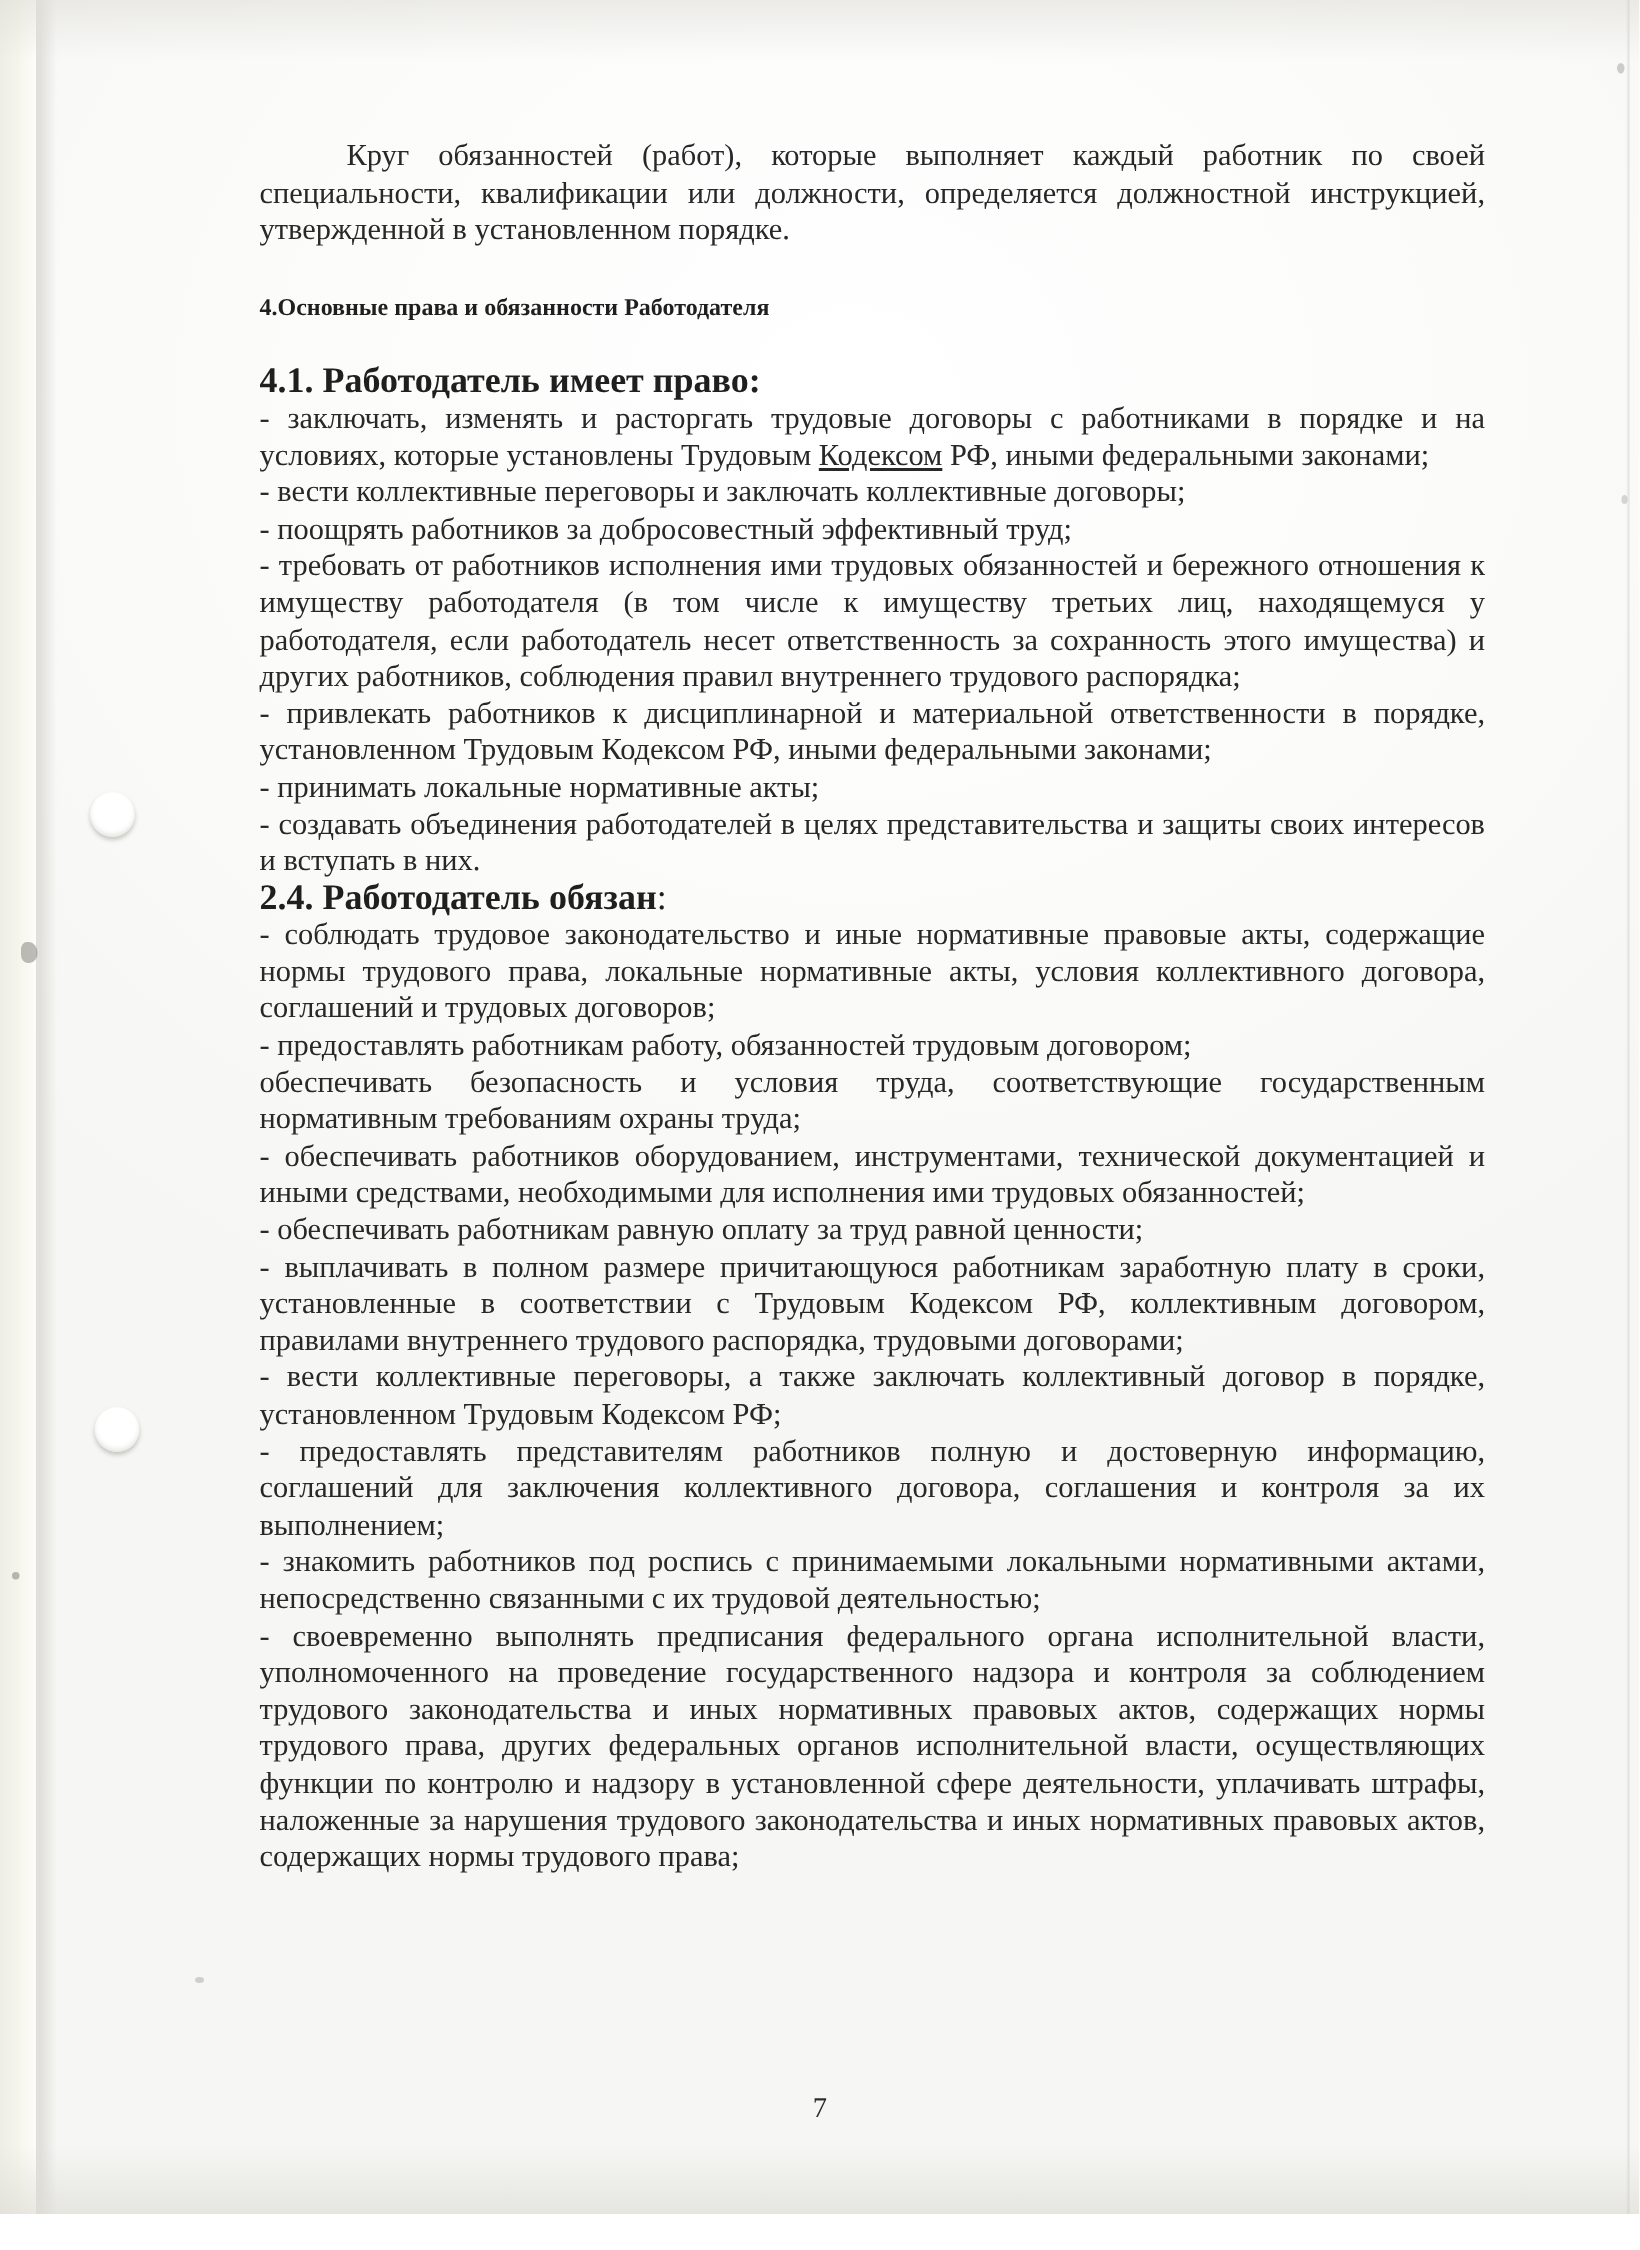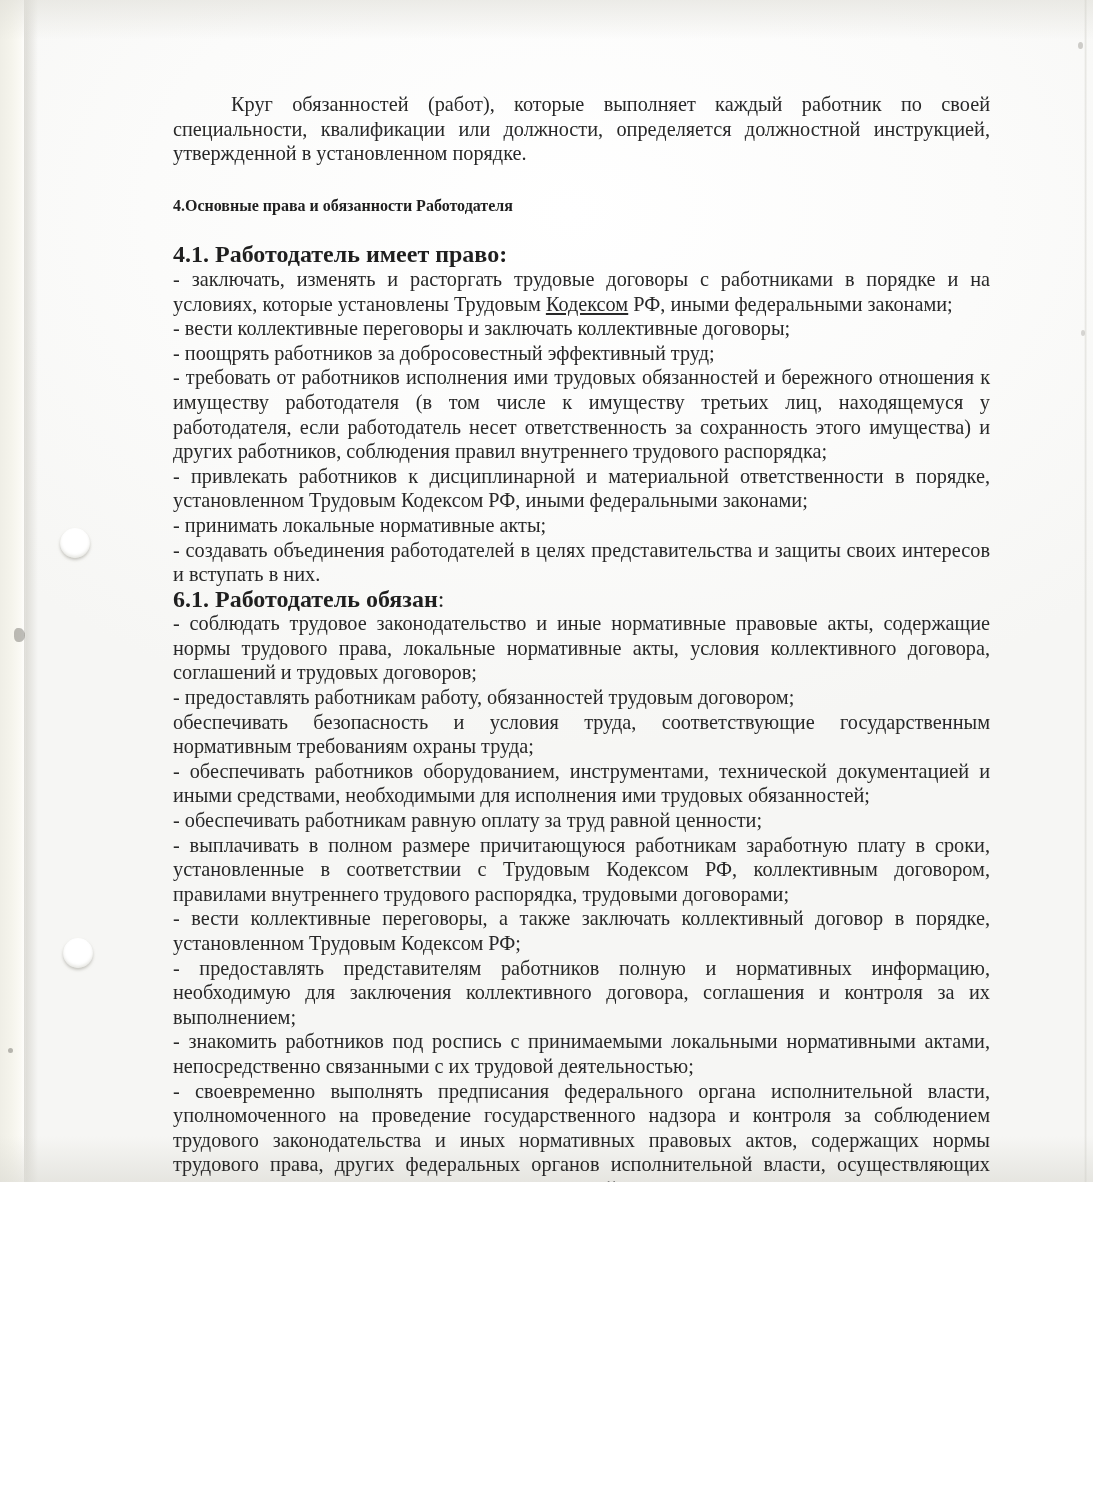--- a/index.html
+++ b/index.html
@@ -5,21 +5,21 @@
 <style>
   html, body {
     margin: 0;
     padding: 0;
     background: #ffffff;
   }
 
   .scan-page {
     position: relative;
     width: 1093px;
-    height: 1182px;
+    height: 1476px;
     overflow: hidden;
     background: #ffffff;
     font-family: "Liberation Serif", "DejaVu Serif", serif;
     color: #232323;
     text-decoration: underline;
   }
 
   
   .paper-surface {
     position: absolute;
@@ -200,30 +200,30 @@
 
     <p class="doc-para last-line-left"><span>- заключать, изменять и расторгать трудовые договоры с работниками в порядке и на условиях, которые установлены Трудовым  </span><span class="underlined-term">Кодексом</span><span> РФ, иными федеральными законами;</span></p>
 
     <p class="doc-para last-line-left">- вести коллективные переговоры и заключать коллективные договоры;</p>
     <p class="doc-para last-line-left">- поощрять работников за добросовестный эффективный труд;</p>
     <p class="doc-para last-line-left">- требовать от работников исполнения ими трудовых обязанностей и бережного отношения к имуществу работодателя (в том числе к имуществу третьих лиц, находящемуся у работодателя, если работодатель несет ответственность за сохранность этого имущества) и других работников, соблюдения правил внутреннего трудового распорядка;</p>
     <p class="doc-para last-line-left">- привлекать работников к дисциплинарной и материальной ответственности в порядке, установленном Трудовым Кодексом РФ, иными федеральными законами;</p>
     <p class="doc-para last-line-left">- принимать локальные нормативные акты;</p>
     <p class="doc-para last-line-left">- создавать объединения работодателей в целях представительства и защиты своих интересов и вступать в них.</p>
 
-    <h3 class="sub-heading"><span>6.1. Работодатель обязан</span><span class="plain-colon">:</span></h3>
+    <h3 class="sub-heading"><span>2.4. Работодатель обязан</span><span class="plain-colon">:</span></h3>
 
     <p class="doc-para last-line-left">- соблюдать трудовое законодательство и иные нормативные правовые акты, содержащие нормы трудового права, локальные нормативные акты, условия коллективного договора, соглашений и трудовых договоров;</p>
     <p class="doc-para last-line-left">- предоставлять работникам работу, обязанностей трудовым договором;</p>
     <p class="doc-para last-line-left">обеспечивать безопасность и условия труда, соответствующие государственным нормативным требованиям охраны труда;</p>
     <p class="doc-para last-line-left">-    обеспечивать    работников    оборудованием,    инструментами,    технической документацией и иными средствами, необходимыми для исполнения ими трудовых обязанностей;</p>
     <p class="doc-para last-line-left">- обеспечивать работникам равную оплату за труд равной ценности;</p>
     <p class="doc-para last-line-left">- выплачивать в полном размере причитающуюся работникам заработную плату в сроки, установленные в соответствии с Трудовым Кодексом РФ, коллективным договором, правилами внутреннего трудового распорядка, трудовыми договорами;</p>
     <p class="doc-para last-line-left">- вести коллективные переговоры, а также заключать коллективный договор в порядке, установленном Трудовым Кодексом РФ;</p>
-    <p class="doc-para last-line-left">- предоставлять представителям работников полную и нормативных информацию, необходимую для заключения коллективного договора, соглашения и контроля за их выполнением;</p>
+    <p class="doc-para last-line-left">- предоставлять представителям работников полную и достоверную информацию, соглашений для заключения коллективного договора, соглашения и контроля за их выполнением;</p>
     <p class="doc-para last-line-left">- знакомить работников под роспись с принимаемыми локальными нормативными актами, непосредственно связанными с их трудовой деятельностью;</p>
     <p class="doc-para last-line-left">- своевременно выполнять предписания федерального органа исполнительной власти, уполномоченного на проведение государственного надзора и контроля за соблюдением трудового законодательства и иных нормативных правовых актов, содержащих нормы трудового права, других федеральных органов исполнительной власти, осуществляющих функции по контролю и надзору в установленной сфере деятельности, уплачивать штрафы, наложенные за нарушения трудового законодательства и иных нормативных правовых актов, содержащих нормы трудового права;</p>
 
   </div>
 
   <div class="page-number">7</div>
 
 </div>
 
 </body></html>

